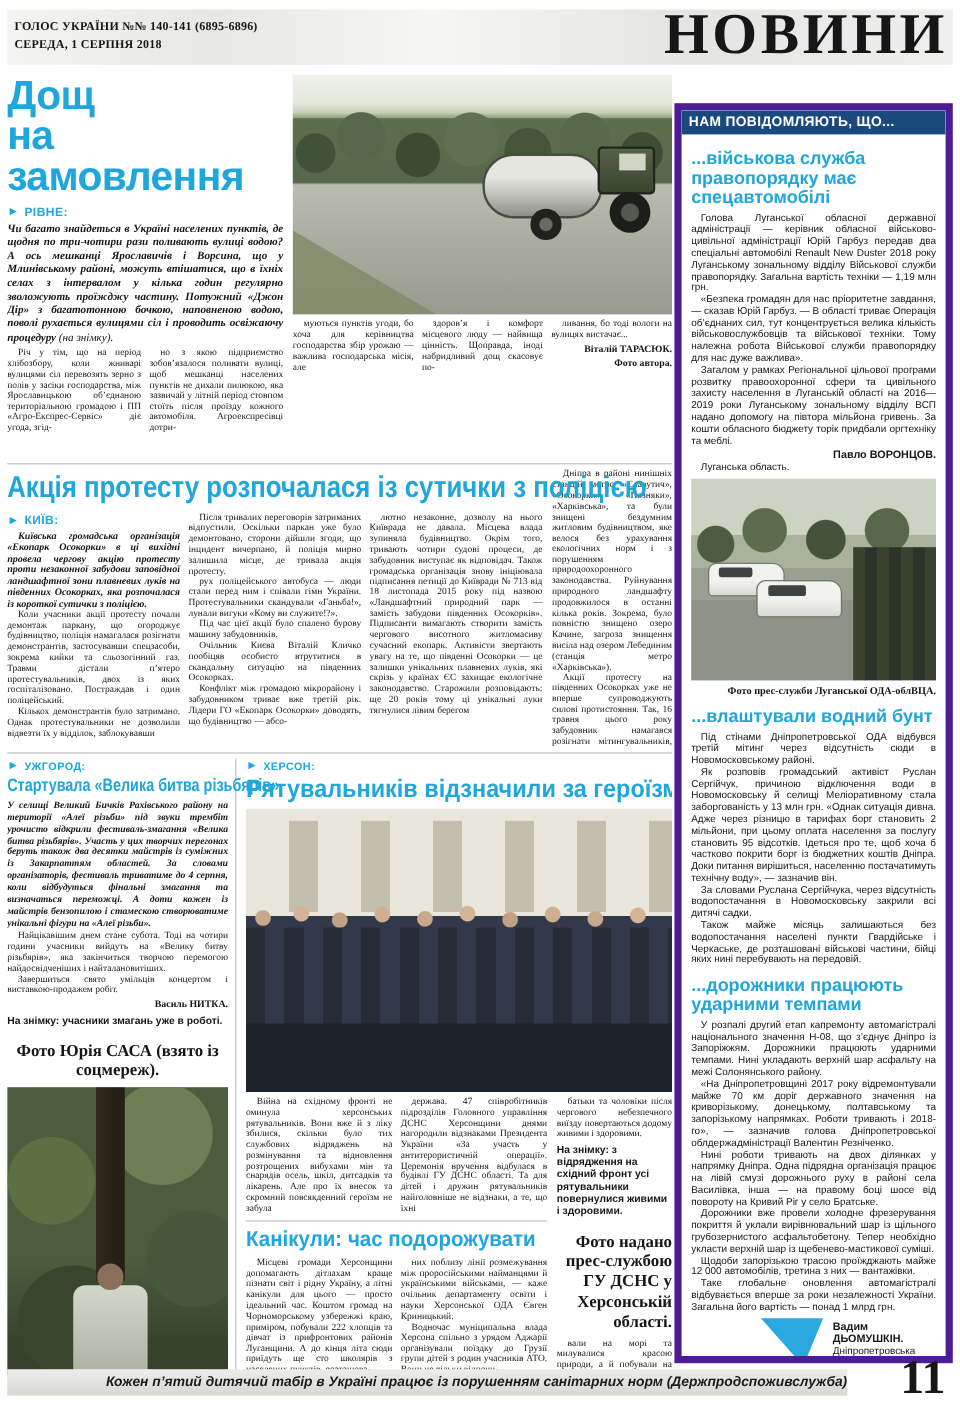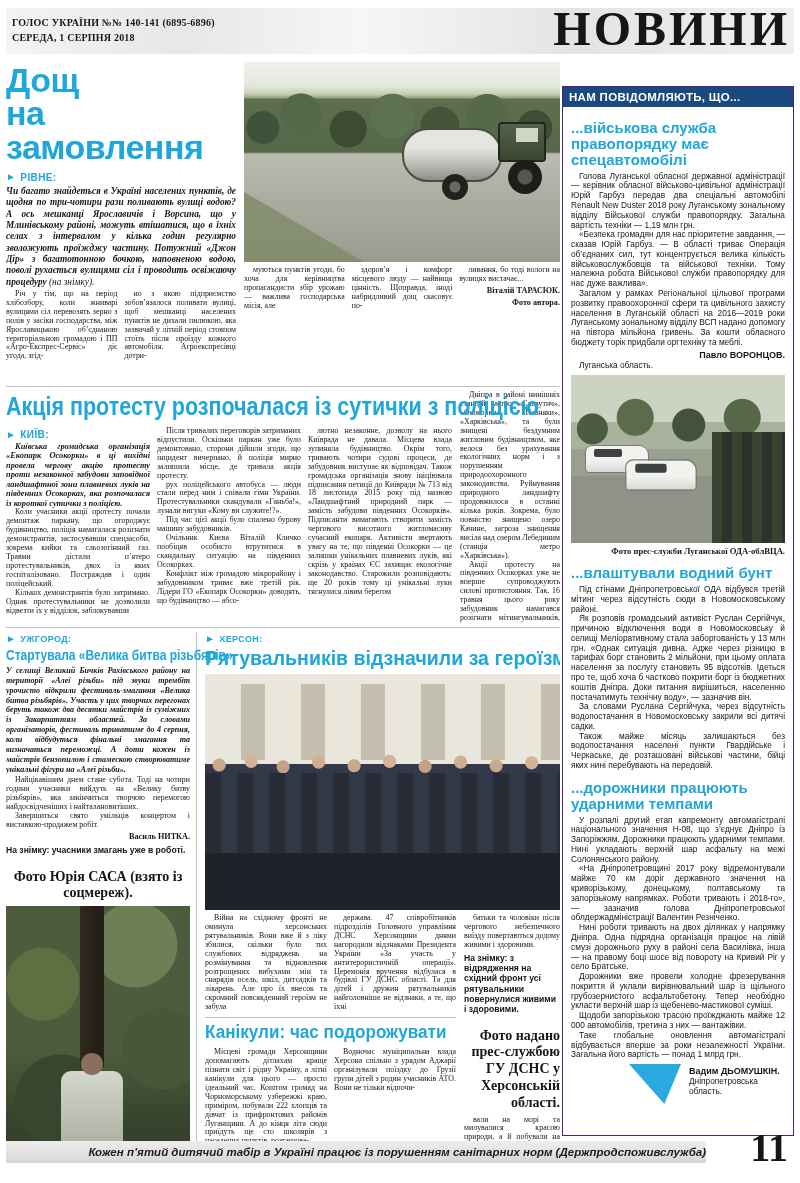--- a/index.html
+++ b/index.html
@@ -49,21 +49,21 @@
   .kh{flex:1;min-width:0;}
   .kh h3{font-size:21px;margin:1px 0 4px;}
   .kh-flex{display:flex;gap:8px;margin-top:4px;}
   .kh-maincol{flex:1;min-width:0;}
   .kh-narrow{width:96px;}
   .kh-narrow .credit{text-align:right;}
   .vac{margin-top:5px;border-top:1px solid #c2c2c2;padding-top:3px;}
   .vac h3{font-size:18px;margin:1px 0 5px;}
   
   .sidebar{position:absolute;left:562px;top:86px;width:232px;height:1050px;
-    border:1px solid #4c1d95;background:#fff;overflow:hidden;box-sizing:border-box;
+    border:6px solid #4c1d95;background:#fff;overflow:hidden;box-sizing:border-box;
     font-family:"Liberation Sans",sans-serif;}
   .sb-header{background:#1a4a7d;color:#fff;font-weight:700;font-size:11.5px;
     padding:4px 6px;letter-spacing:.3px;}
   .sb-inner{padding:4px 8px 0 8px;}
   .sb-title{color:#1fa6da;font-size:15px;font-weight:700;line-height:1.06;margin:9px 0 4px;}
   .sb p{margin:0;text-indent:8px;text-align:justify;font-size:8.3px;line-height:1.18;}
   .sb-byline{font-weight:700;font-size:9px;text-align:right;margin-top:2px;}
   .sb-loc{font-size:8.3px;text-align:left;text-indent:8px;}
   .sb-credit{font-family:"Liberation Serif",serif;font-weight:700;font-size:8.6px;
     text-align:right;line-height:1.2;margin:3px 0 2px;}
@@ -184,21 +184,21 @@
             <div class="trees"></div>
             <div class="grass-wedge"></div>
             <div class="tank"></div>
             <div class="tank-wheel"></div>
             <div class="trac-cab"></div>
             <div class="trac-glass"></div>
             <div class="trac-wheel"></div>
           </div>
           <div class="cols bt" style="margin-top:4px;">
             <div class="col">
-                <p>муються пунктів угоди, бо хоча для керівництва пропагандисти збір урожаю — важлива господарська місія, але</p>
+                <p>муються пунктів угоди, бо хоча для керівництва господарства збір урожаю — важлива господарська місія, але</p>
               </div>
             <div class="col">
                 <p>здоров’я і комфорт місцевого люду — найвища цінність. Щоправда, іноді набридливий дощ скасовує по-</p>
               </div>
             <div class="col">
               <p>ливання, бо тоді вологи на вулицях вистачає...</p>
               <div class="byline">Віталій ТАРАСЮК.</div>
               <div class="byline">Фото автора.</div>
             </div>
           </div>
@@ -297,20 +297,21 @@
             </div>
             <div class="vac">
               <h3>
                 <span class="squeeze sq95">Канікули: час подорожувати</span>
               </h3>
               <div class="cols bt">
                 <div class="col">
                     <p>Місцеві громади Херсонщини допомагають дітлахам краще пізнати світ і рідну Україну, а літні канікули для цього — просто ідеальний час. Коштом громад на Чорноморському узбережжі краю, приміром, побували 222 хлопців та дівчат із прифронтових районів Луганщини. А до кінця літа сюди приїдуть ще сто школярів з населених пунктів, розташова-</p>
                   </div>
                 <div class="col">
+                  <p>них поблизу лінії розмежування між проросійськими найманцями й українськими військами, — каже очільник департаменту освіти і науки Херсонської ОДА Євген Криницький.</p>
                   <p>Водночас муніципальна влада Херсона спільно з урядом Аджарії організували поїздку до Грузії групи дітей з родин учасників АТО. Вони не тільки відпочи-</p>
                 </div>
               </div>
             </div>
           </div>
           <div class="kh-narrow bt">
             <p>батьки та чоловіки після чергового небезпечного виїзду повертаються додому живими і здоровими.</p>
             <div class="photo-note">На знімку: з відрядження на східний фронт усі рятувальники повернулися живими і здоровими.</div>
             <div class="credit">Фото надано прес-службою ГУ ДСНС у Херсонській області.</div>
             <p style="margin-top:4px;">вали на морі та милувалися красою природи, а й побували на меморіалі загиблим під час російсько-грузинської війни у серпні 2008 року, яку в Кремлі цинічно іменували «примусом до миру». І переконалися, що наслідки агресії та війни будь-де страшні, як би не намагалися московські пропагандисти завуалювати їх «благородними» мотивами.</p>

